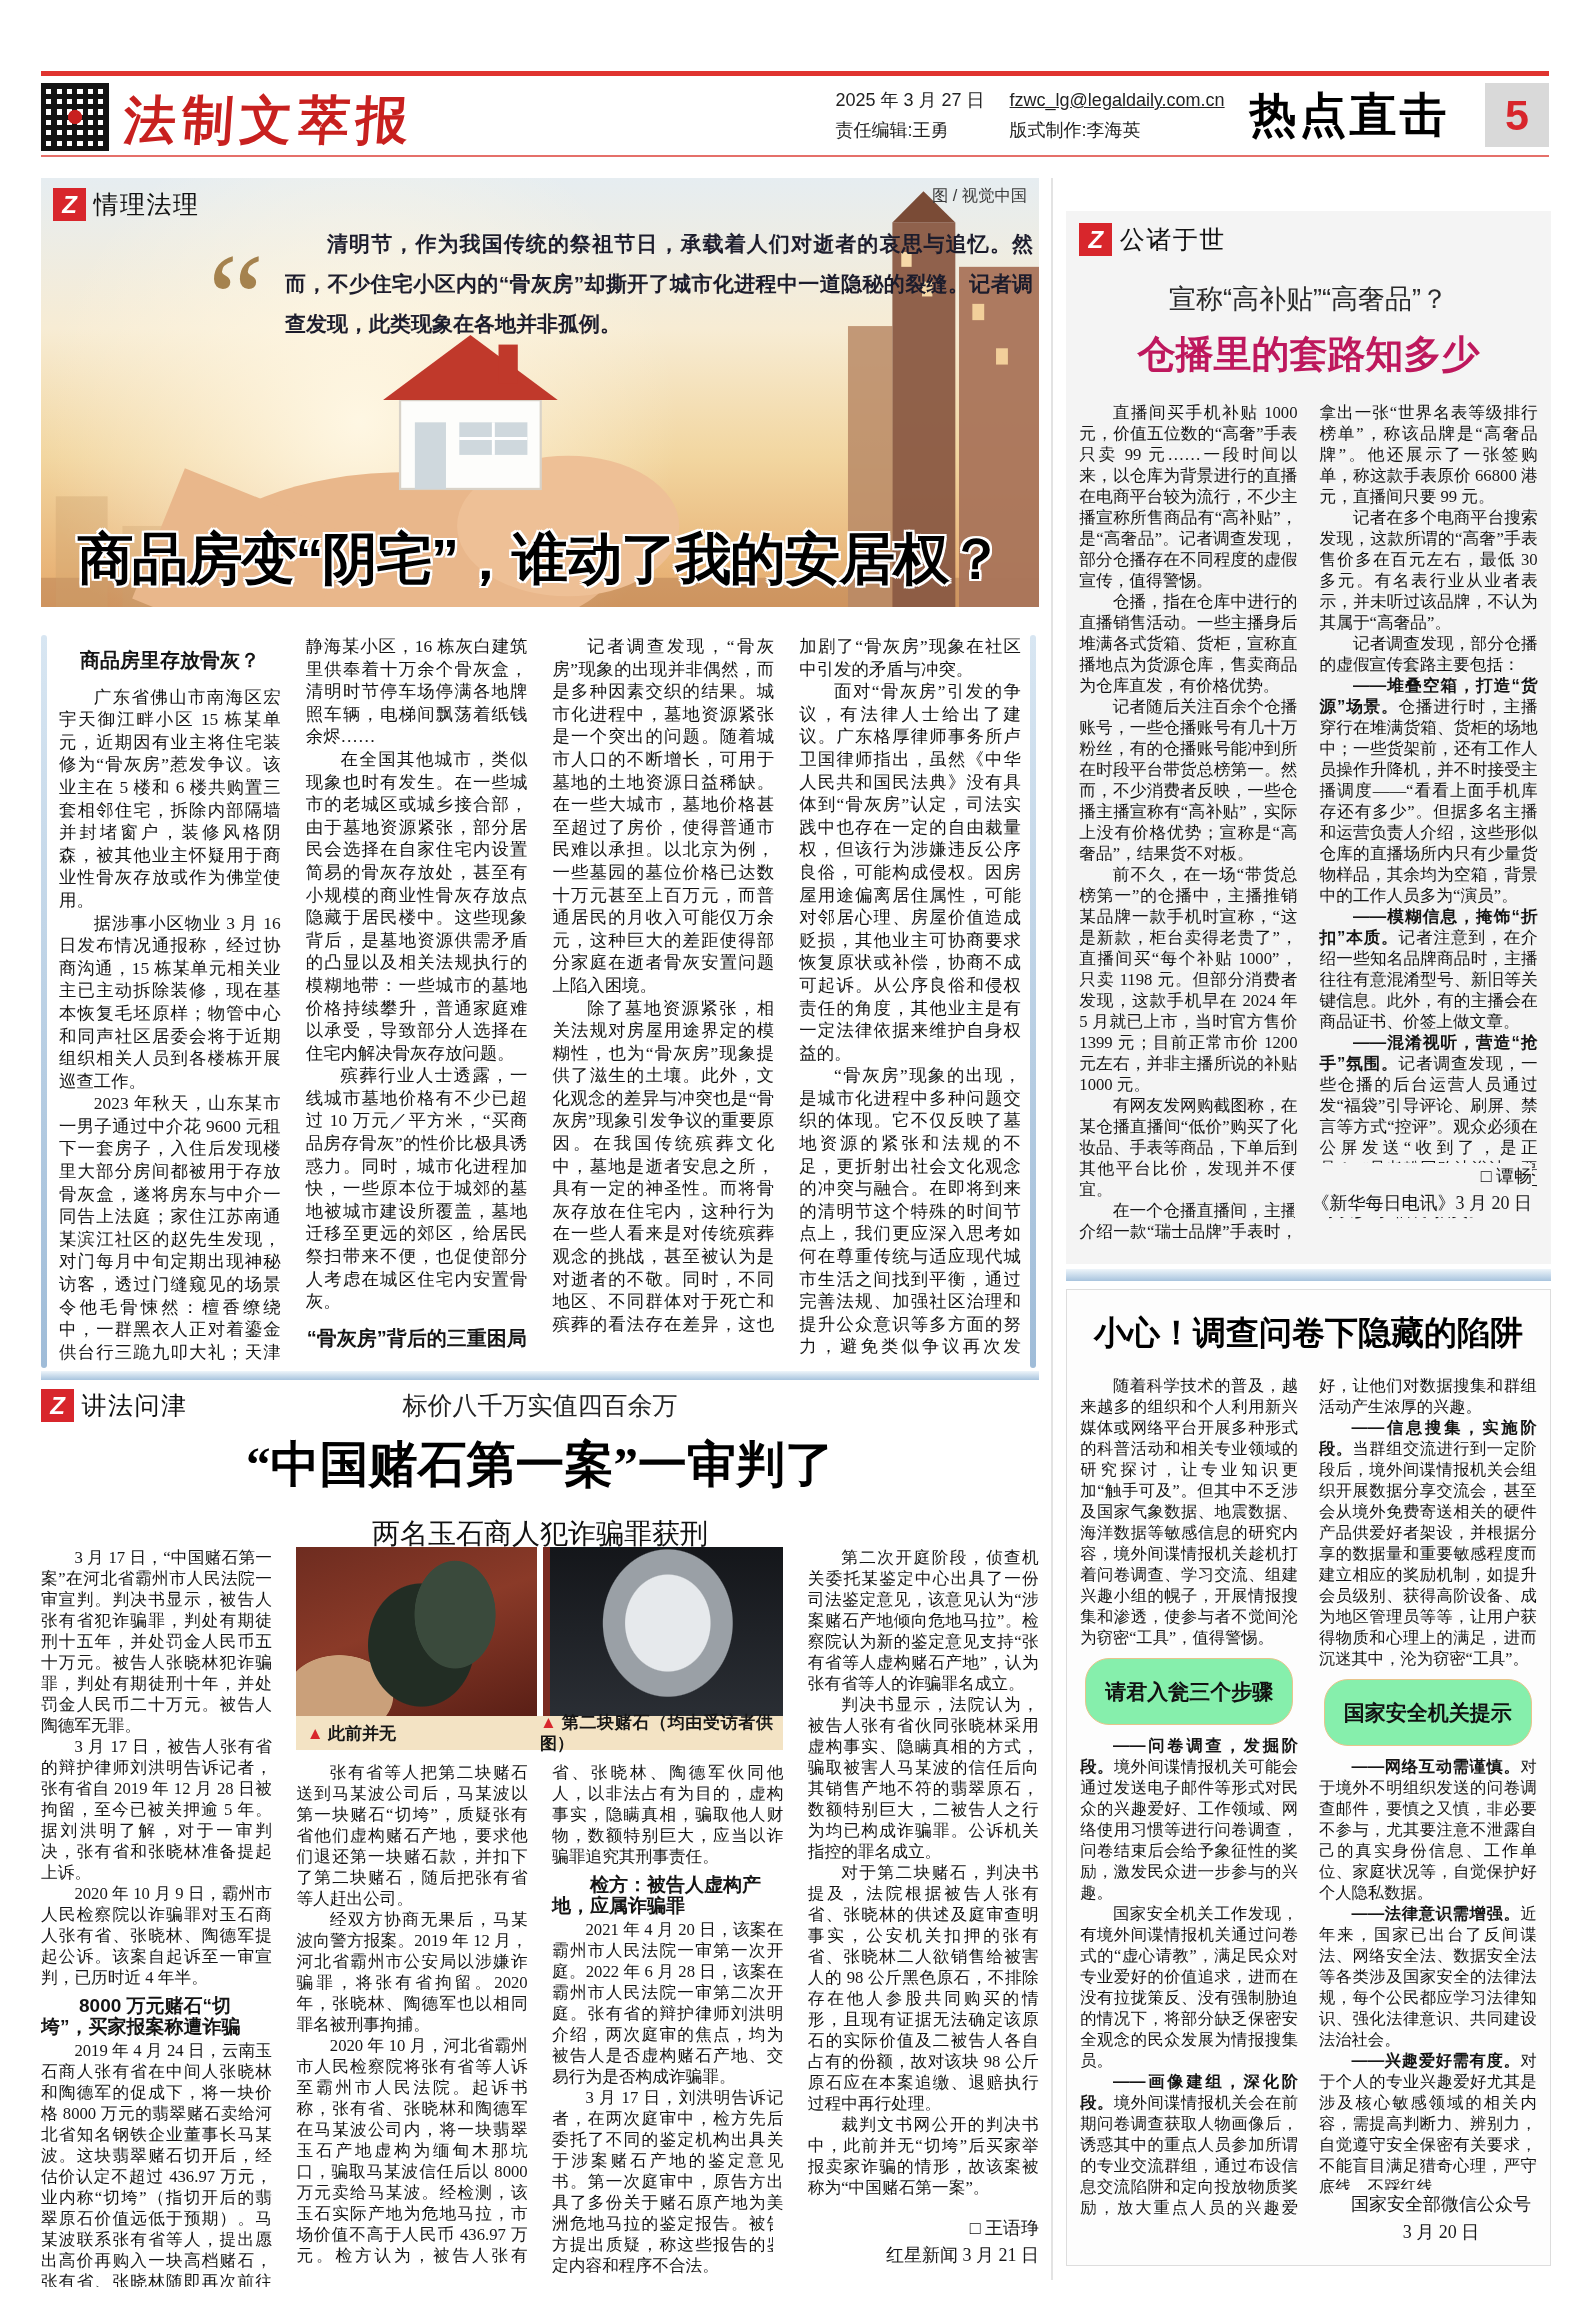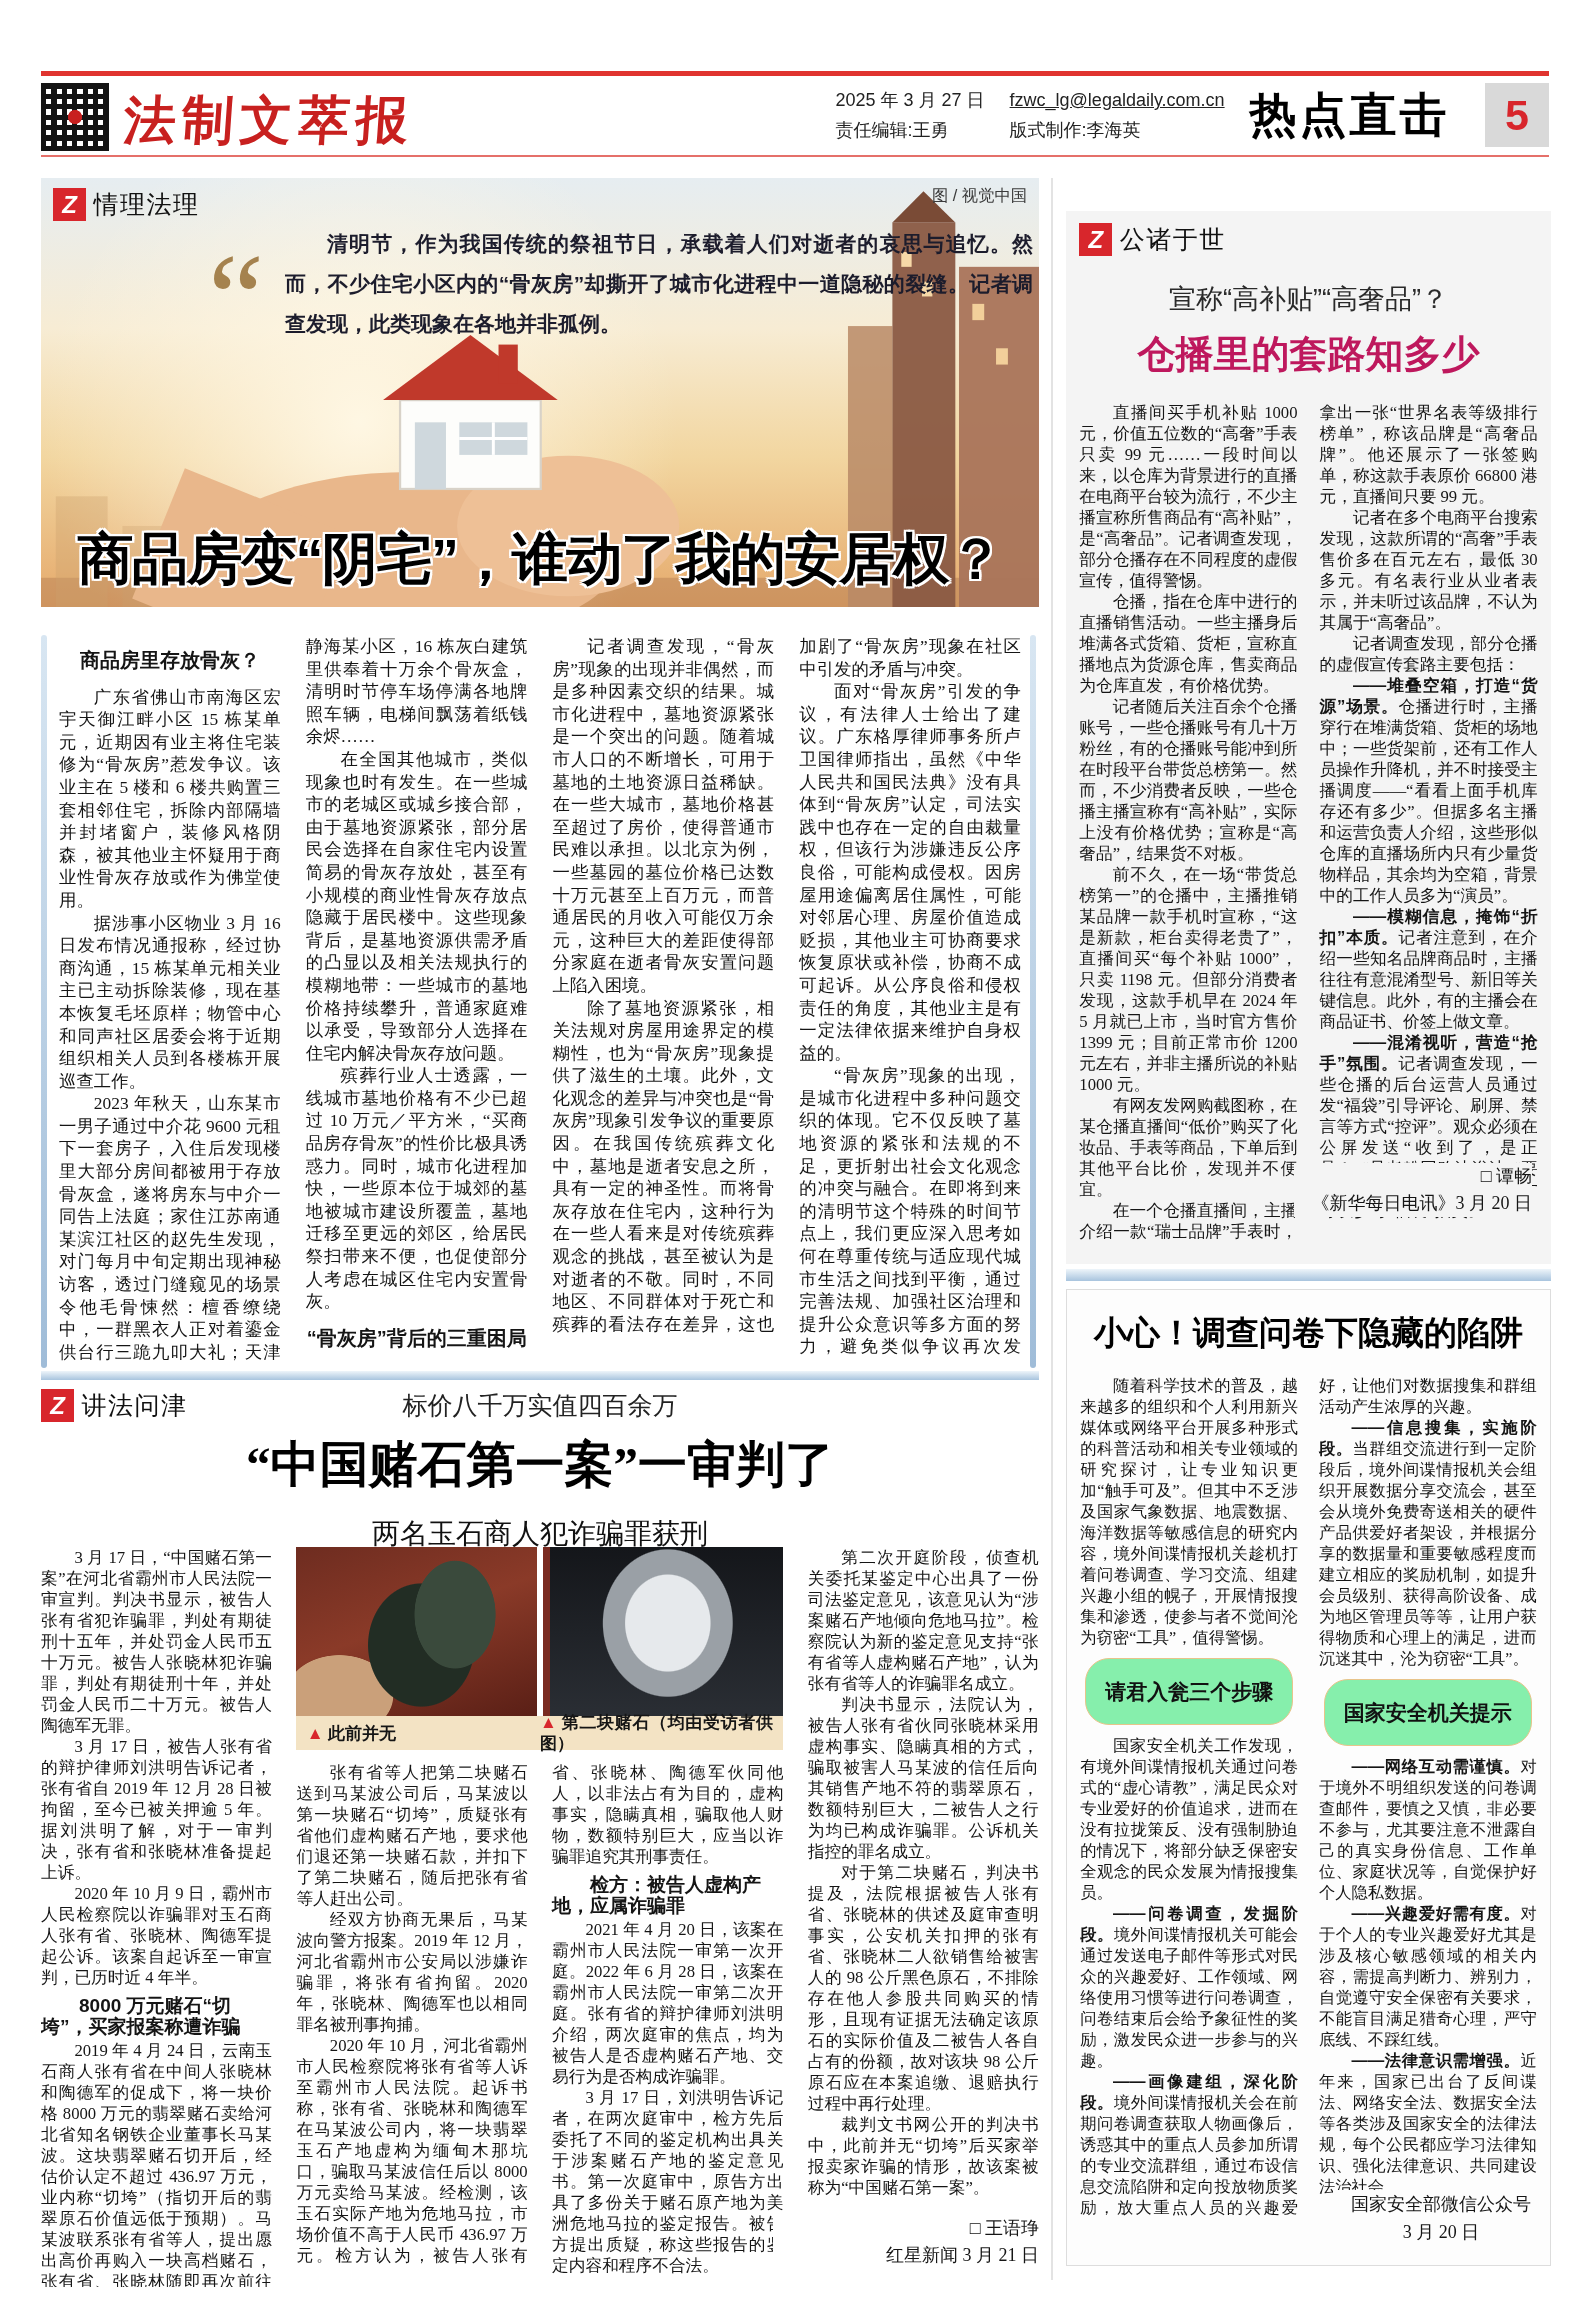--- a/index.html
+++ b/index.html
@@ -236,28 +236,28 @@
       <div>《新华每日电讯》3 月 20 日</div>
     </div>
   </section>
   <div class="bluebar right"></div>
 
   <section class="sv-panel">
     <h2 class="sv-title">小心！调查问卷下隐藏的陷阱</h2>
     <div class="sv-body">
       <p>随着科学技术的普及，越来越多的组织和个人利用新兴媒体或网络平台开展多种形式的科普活动和相关专业领域的研究探讨，让专业知识更加“触手可及”。但其中不乏涉及国家气象数据、地震数据、海洋数据等敏感信息的研究内容，境外间谍情报机关趁机打着问卷调查、学习交流、组建兴趣小组的幌子，开展情报搜集和渗透，使参与者不觉间沦为窃密“工具”，值得警惕。</p>
       <span class="pill">请君入瓮三个步骤</span>
+      <p><b class="lead">——问卷调查，发掘阶段。</b><span>境外间谍情报机关可能会通过发送电子邮件等形式对民众的兴趣爱好、工作领域、网络使用习惯等进行问卷调查，问卷结束后会给予象征性的奖励，激发民众进一步参与的兴趣。</span></p>
       <p>国家安全机关工作发现，有境外间谍情报机关通过问卷式的“虚心请教”，满足民众对专业爱好的价值追求，进而在没有拉拢策反、没有强制胁迫的情况下，将部分缺乏保密安全观念的民众发展为情报搜集员。</p>
-      <p><b class="lead">——问卷调查，发掘阶段。</b><span>境外间谍情报机关可能会通过发送电子邮件等形式对民众的兴趣爱好、工作领域、网络使用习惯等进行问卷调查，问卷结束后会给予象征性的奖励，激发民众进一步参与的兴趣。</span></p>
       <p><b class="lead">——画像建组，深化阶段。</b><span>境外间谍情报机关会在前期问卷调查获取人物画像后，诱惑其中的重点人员参加所谓的专业交流群组，通过布设信息交流陷阱和定向投放物质奖励，放大重点人员的兴趣爱好，让他们对数据搜集和群组活动产生浓厚的兴趣。</span></p>
       <p><b class="lead">——信息搜集，实施阶段。</b><span>当群组交流进行到一定阶段后，境外间谍情报机关会组织开展数据分享交流会，甚至会从境外免费寄送相关的硬件产品供爱好者架设，并根据分享的数据量和重要敏感程度而建立相应的奖励机制，如提升会员级别、获得高阶设备、成为地区管理员等等，让用户获得物质和心理上的满足，进而沉迷其中，沦为窃密“工具”。</span></p>
       <span class="pill">国家安全机关提示</span>
       <p><b class="lead">——网络互动需谨慎。</b><span>对于境外不明组织发送的问卷调查邮件，要慎之又慎，非必要不参与，尤其要注意不泄露自己的真实身份信息、工作单位、家庭状况等，自觉保护好个人隐私数据。</span></p>
+      <p><b class="lead">——法律意识需增强。</b><span>近年来，国家已出台了反间谍法、网络安全法、数据安全法等各类涉及国家安全的法律法规，每个公民都应学习法律知识、强化法律意识、共同建设法治社会。</span></p>
       <p><b class="lead">——兴趣爱好需有度。</b><span>对于个人的专业兴趣爱好尤其是涉及核心敏感领域的相关内容，需提高判断力、辨别力，自觉遵守安全保密有关要求，不能盲目满足猎奇心理，严守底线、不踩红线。</span></p>
-      <p><b class="lead">——法律意识需增强。</b><span>近年来，国家已出台了反间谍法、网络安全法、数据安全法等各类涉及国家安全的法律法规，每个公民都应学习法律知识、强化法律意识、共同建设法治社会。</span></p>
       <p>广大群众如发现此类可疑线索，可通过 12339 国家安全机关举报受理电话、网络举报平台（www.12339.gov.cn）、国家安全部微信公众号举报受理渠道或者直接向当地国家安全机关进行举报。</p>
     </div>
     <div class="sv-sources">
       <div>国家安全部微信公众号</div>
       <div>3 月 20 日</div>
     </div>
   </section>
 
   <div class="ds-head">
     <div class="ds-badge badge">

